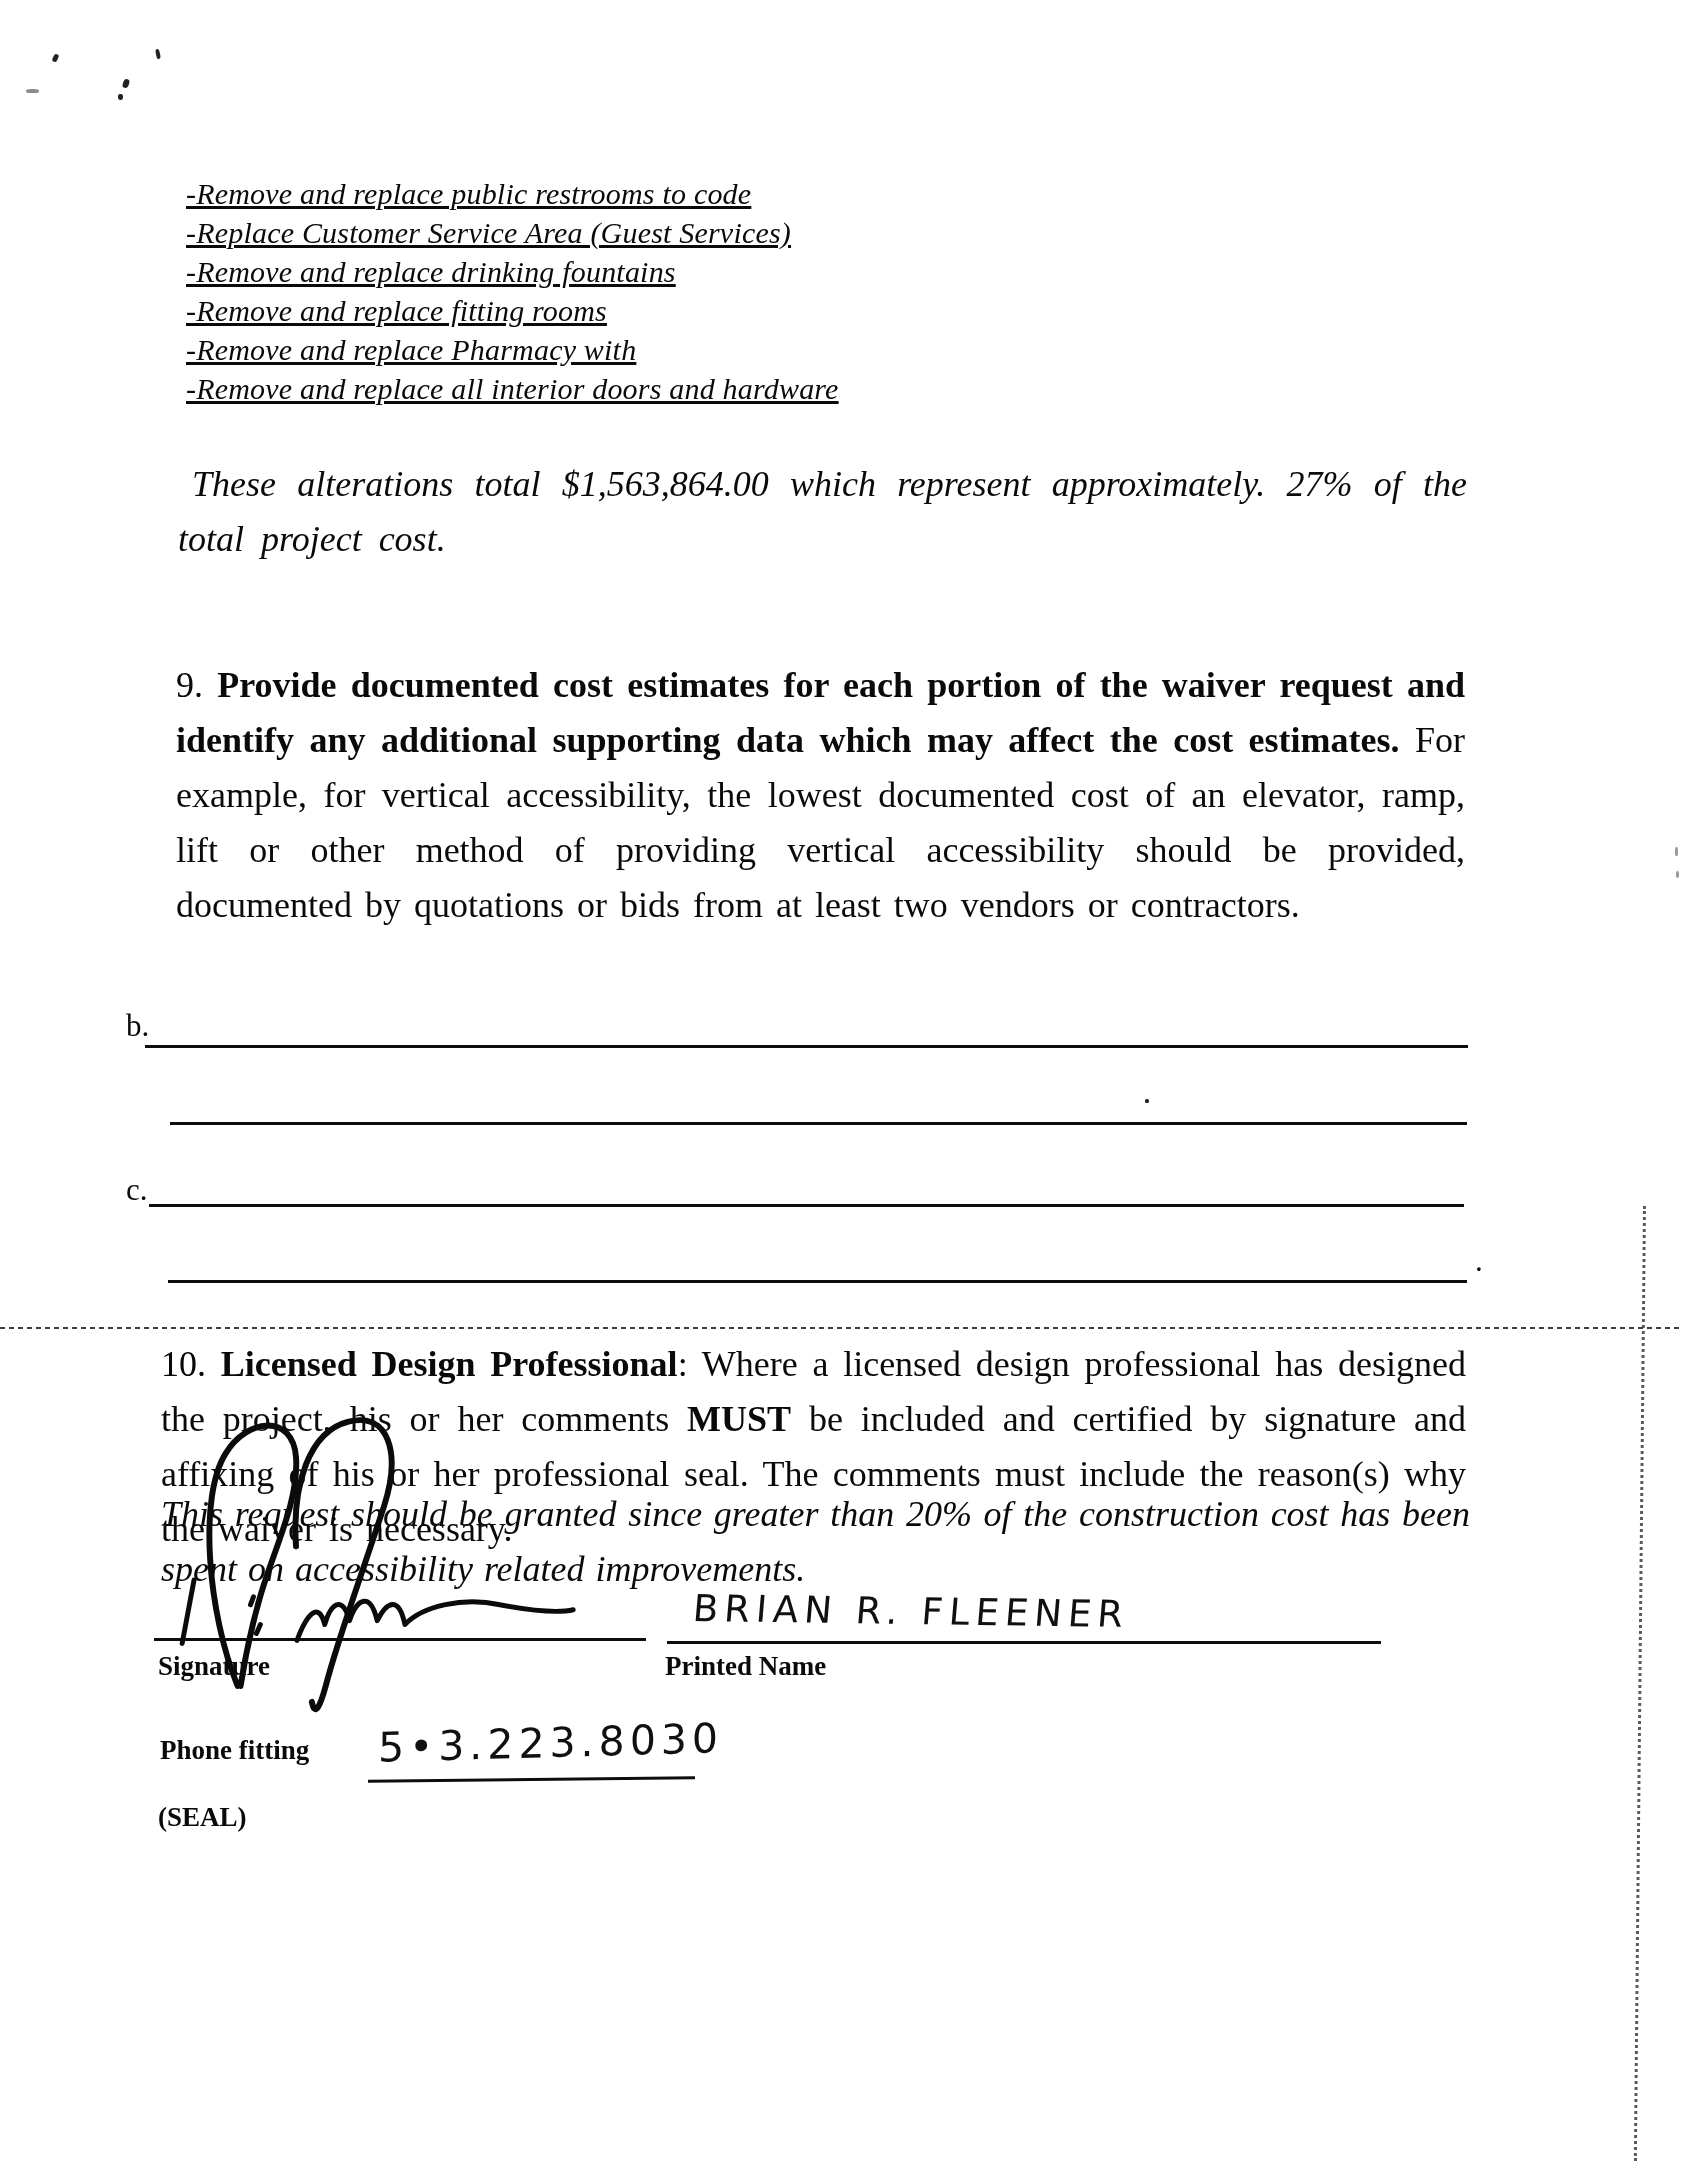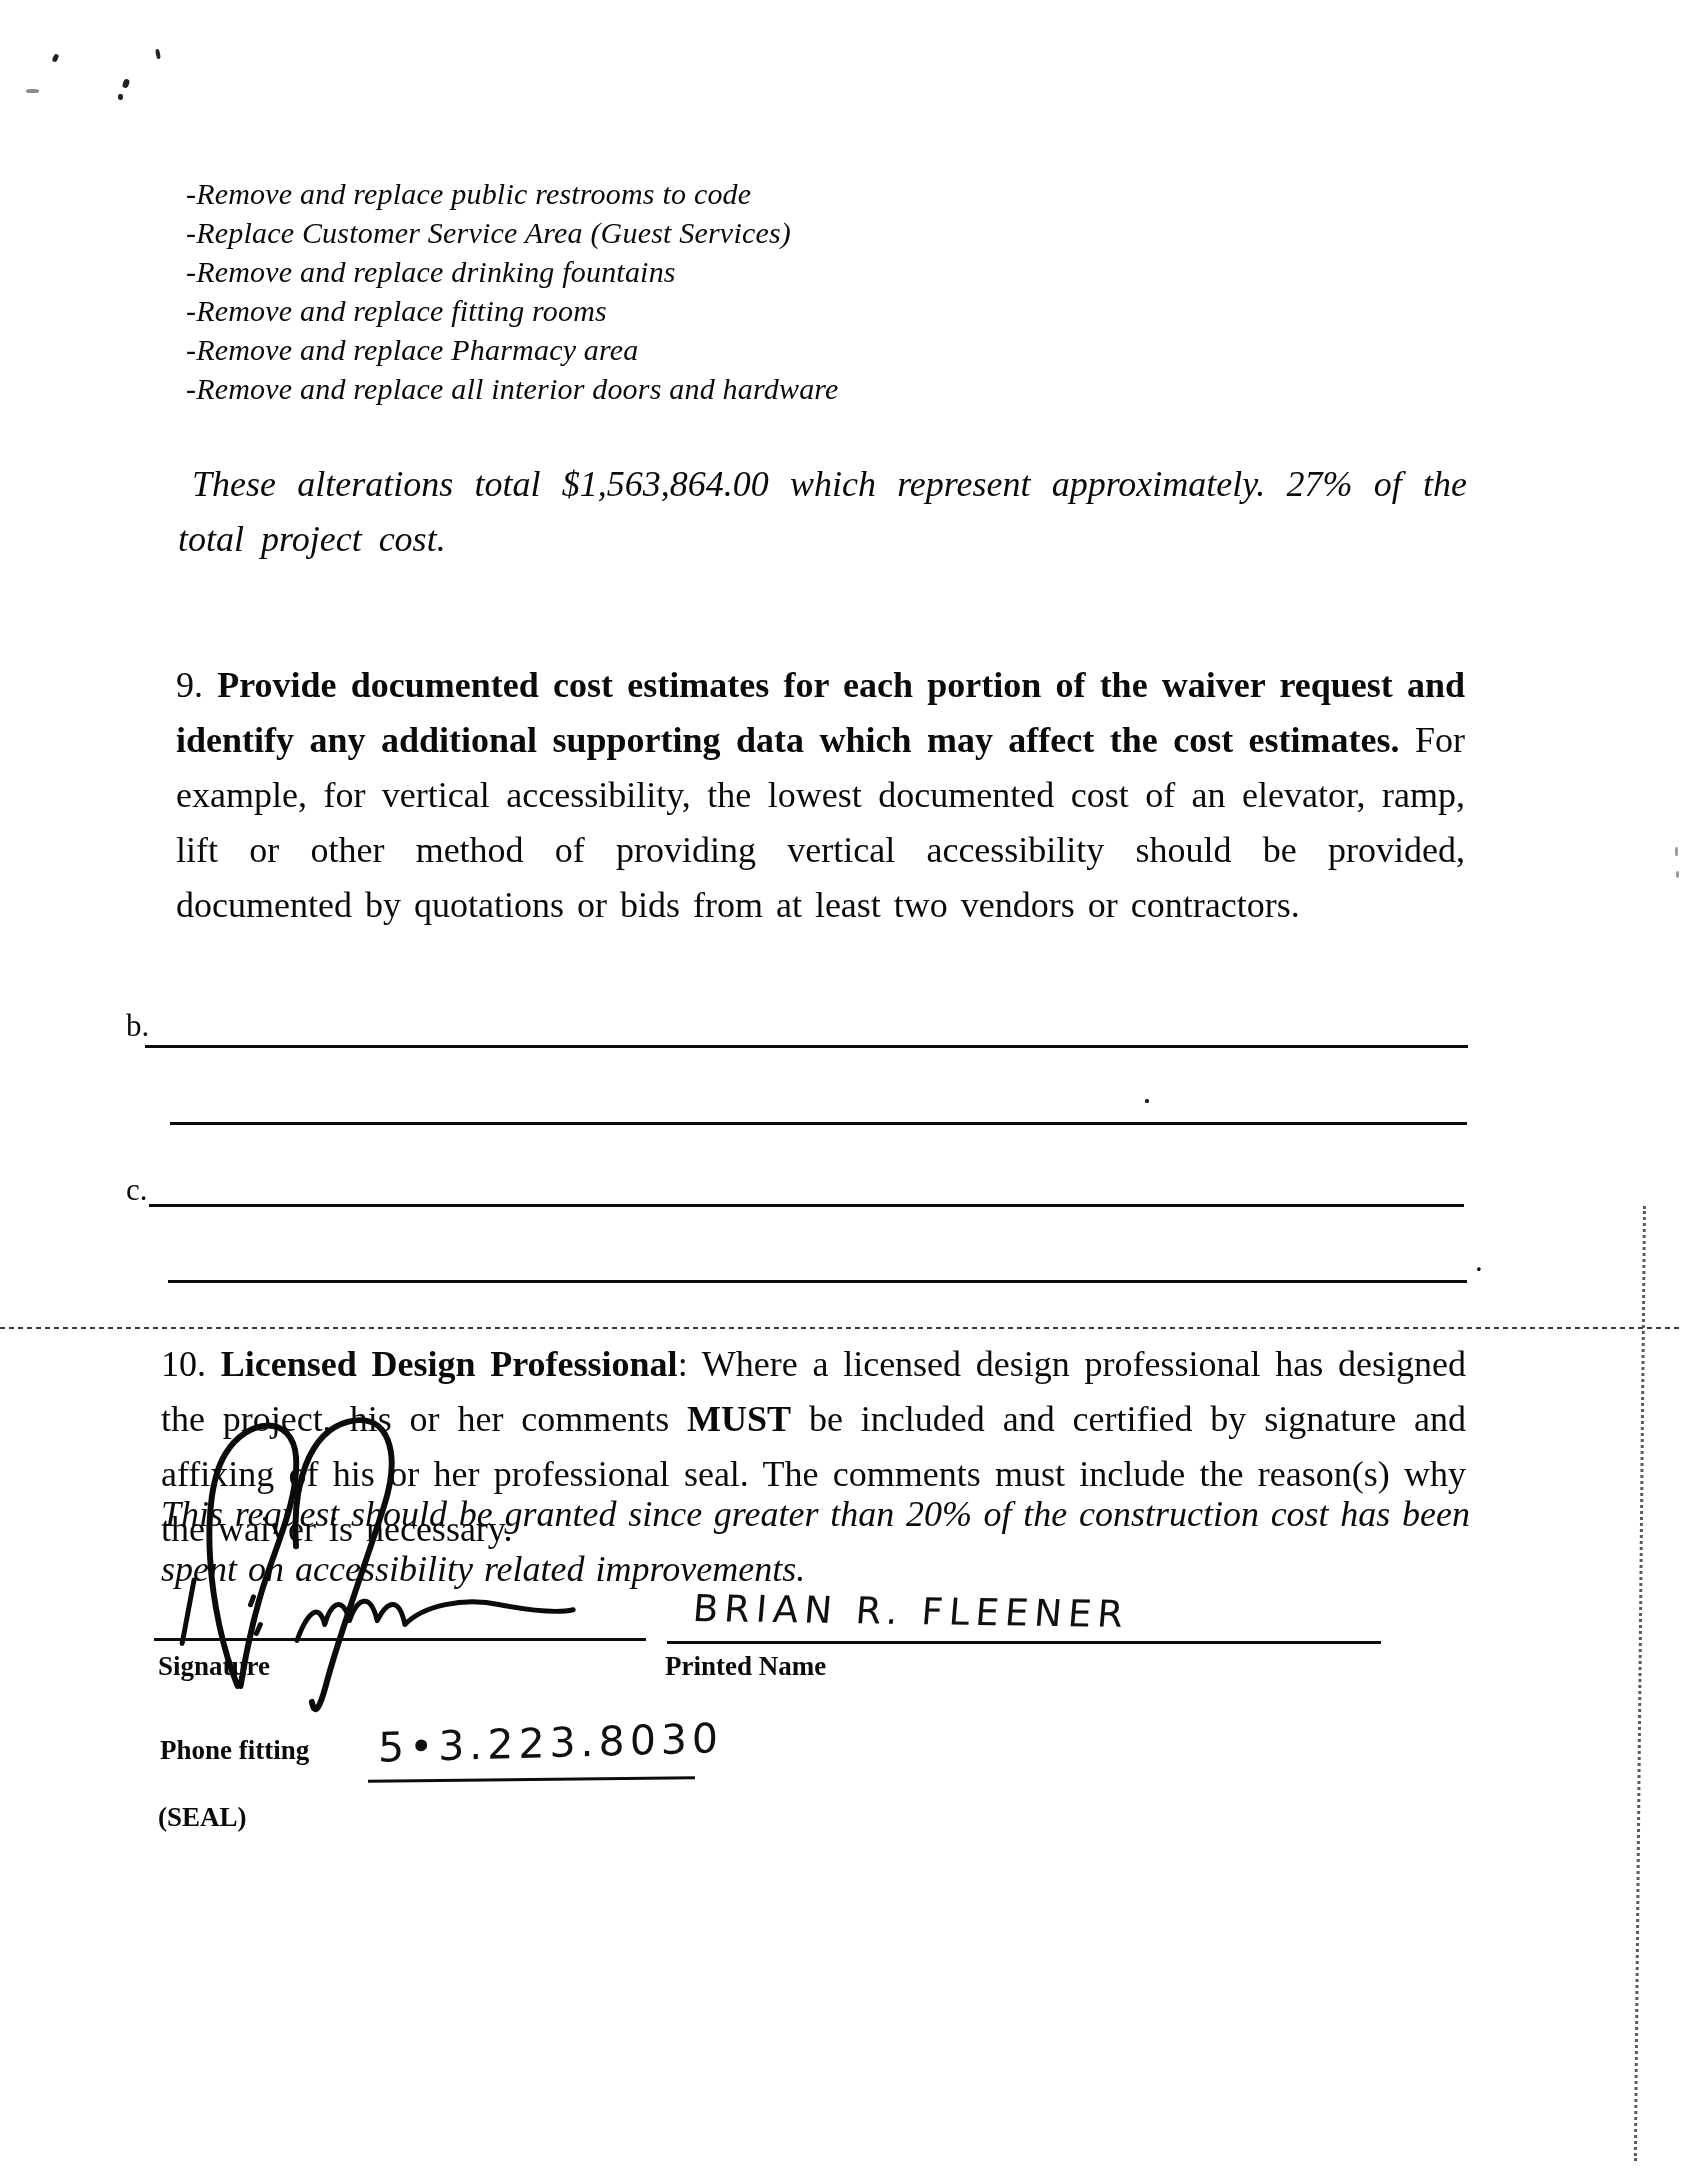--- a/index.html
+++ b/index.html
@@ -2,21 +2,21 @@
 <html><head>
 <meta charset="utf-8">
 <style>
   html,body { margin:0; padding:0; background:#e8e8e8; }
   .page {
     position:relative; width:1683px; height:2177px; background:#ffffff;
     font-family:"Liberation Serif", serif; color:#0a0a0a; overflow:hidden;
   }
   .abs { position:absolute; }
   .list { left:186px; top:174px; font-style:italic; font-size:30px; line-height:39px; letter-spacing:0.2px; }
-  .list div { white-space:nowrap; }
+  .list div { white-space:nowrap;text-decoration:underline; }
   .para { font-size:36px; line-height:55px; text-align:justify; text-align-last:left; }
   .totals { left:178px; top:457px; width:1289px; font-style:italic; word-spacing:8px; text-indent:14px; }
   .sec9  { left:176px; top:618px; width:1289px; word-spacing:4px;margin-top:40px; }
   .itemA { left:174px; top:851px; width:1293px; font-style:italic; word-spacing:3px; }
   .sec10 { left:161px; top:1337px; width:1305px; word-spacing:4px; }
   .comment { left:161px; top:1487px; width:1309px; font-style:italic; word-spacing:2px; }
   .b { font-weight:bold; }
   .blank-label { font-size:31px; line-height:31px; }
   .rule { height:3px; background:#0d0d0d; }
   .dashed-divider {
@@ -55,21 +55,21 @@
   <div class="speck abs" style="left:26px; top:89px; width:13px; height:4px; background:#8a8a8a;"></div>
   <div class="speck abs" style="left:1675px; top:847px; width:3px; height:9px; background:#9a9a9a;"></div>
   <div class="speck abs" style="left:1676px; top:871px; width:3px; height:7px; background:#9a9a9a;"></div>
   <div class="speck abs" style="left:1145px; top:1099px; width:4px; height:4px;"></div>
 
   <div class="abs list">
     <div>-Remove and replace public restrooms to code</div>
     <div>-Replace Customer Service Area (Guest Services)</div>
     <div>-Remove and replace drinking fountains</div>
     <div>-Remove and replace fitting rooms</div>
-    <div>-Remove and replace Pharmacy area</div>
+    <div>-Remove and replace Pharmacy with</div>
     <div>-Remove and replace all interior doors and hardware</div>
   </div>
 
   <div class="abs para totals">These alterations total $1,563,864.00 which represent approximately. 27% of the total project cost.</div>
 
   <div class="abs para sec9">
     <span>9. </span><span class="b">Provide documented cost estimates for each portion of the waiver request and identify any additional supporting data which may affect the cost estimates.</span><span> For example, for vertical accessibility, the lowest documented cost of an elevator, ramp, lift or other method of providing vertical accessibility should be provided, documented by quotations or bids from at least two vendors or contractors.</span>
   </div>
 
 

